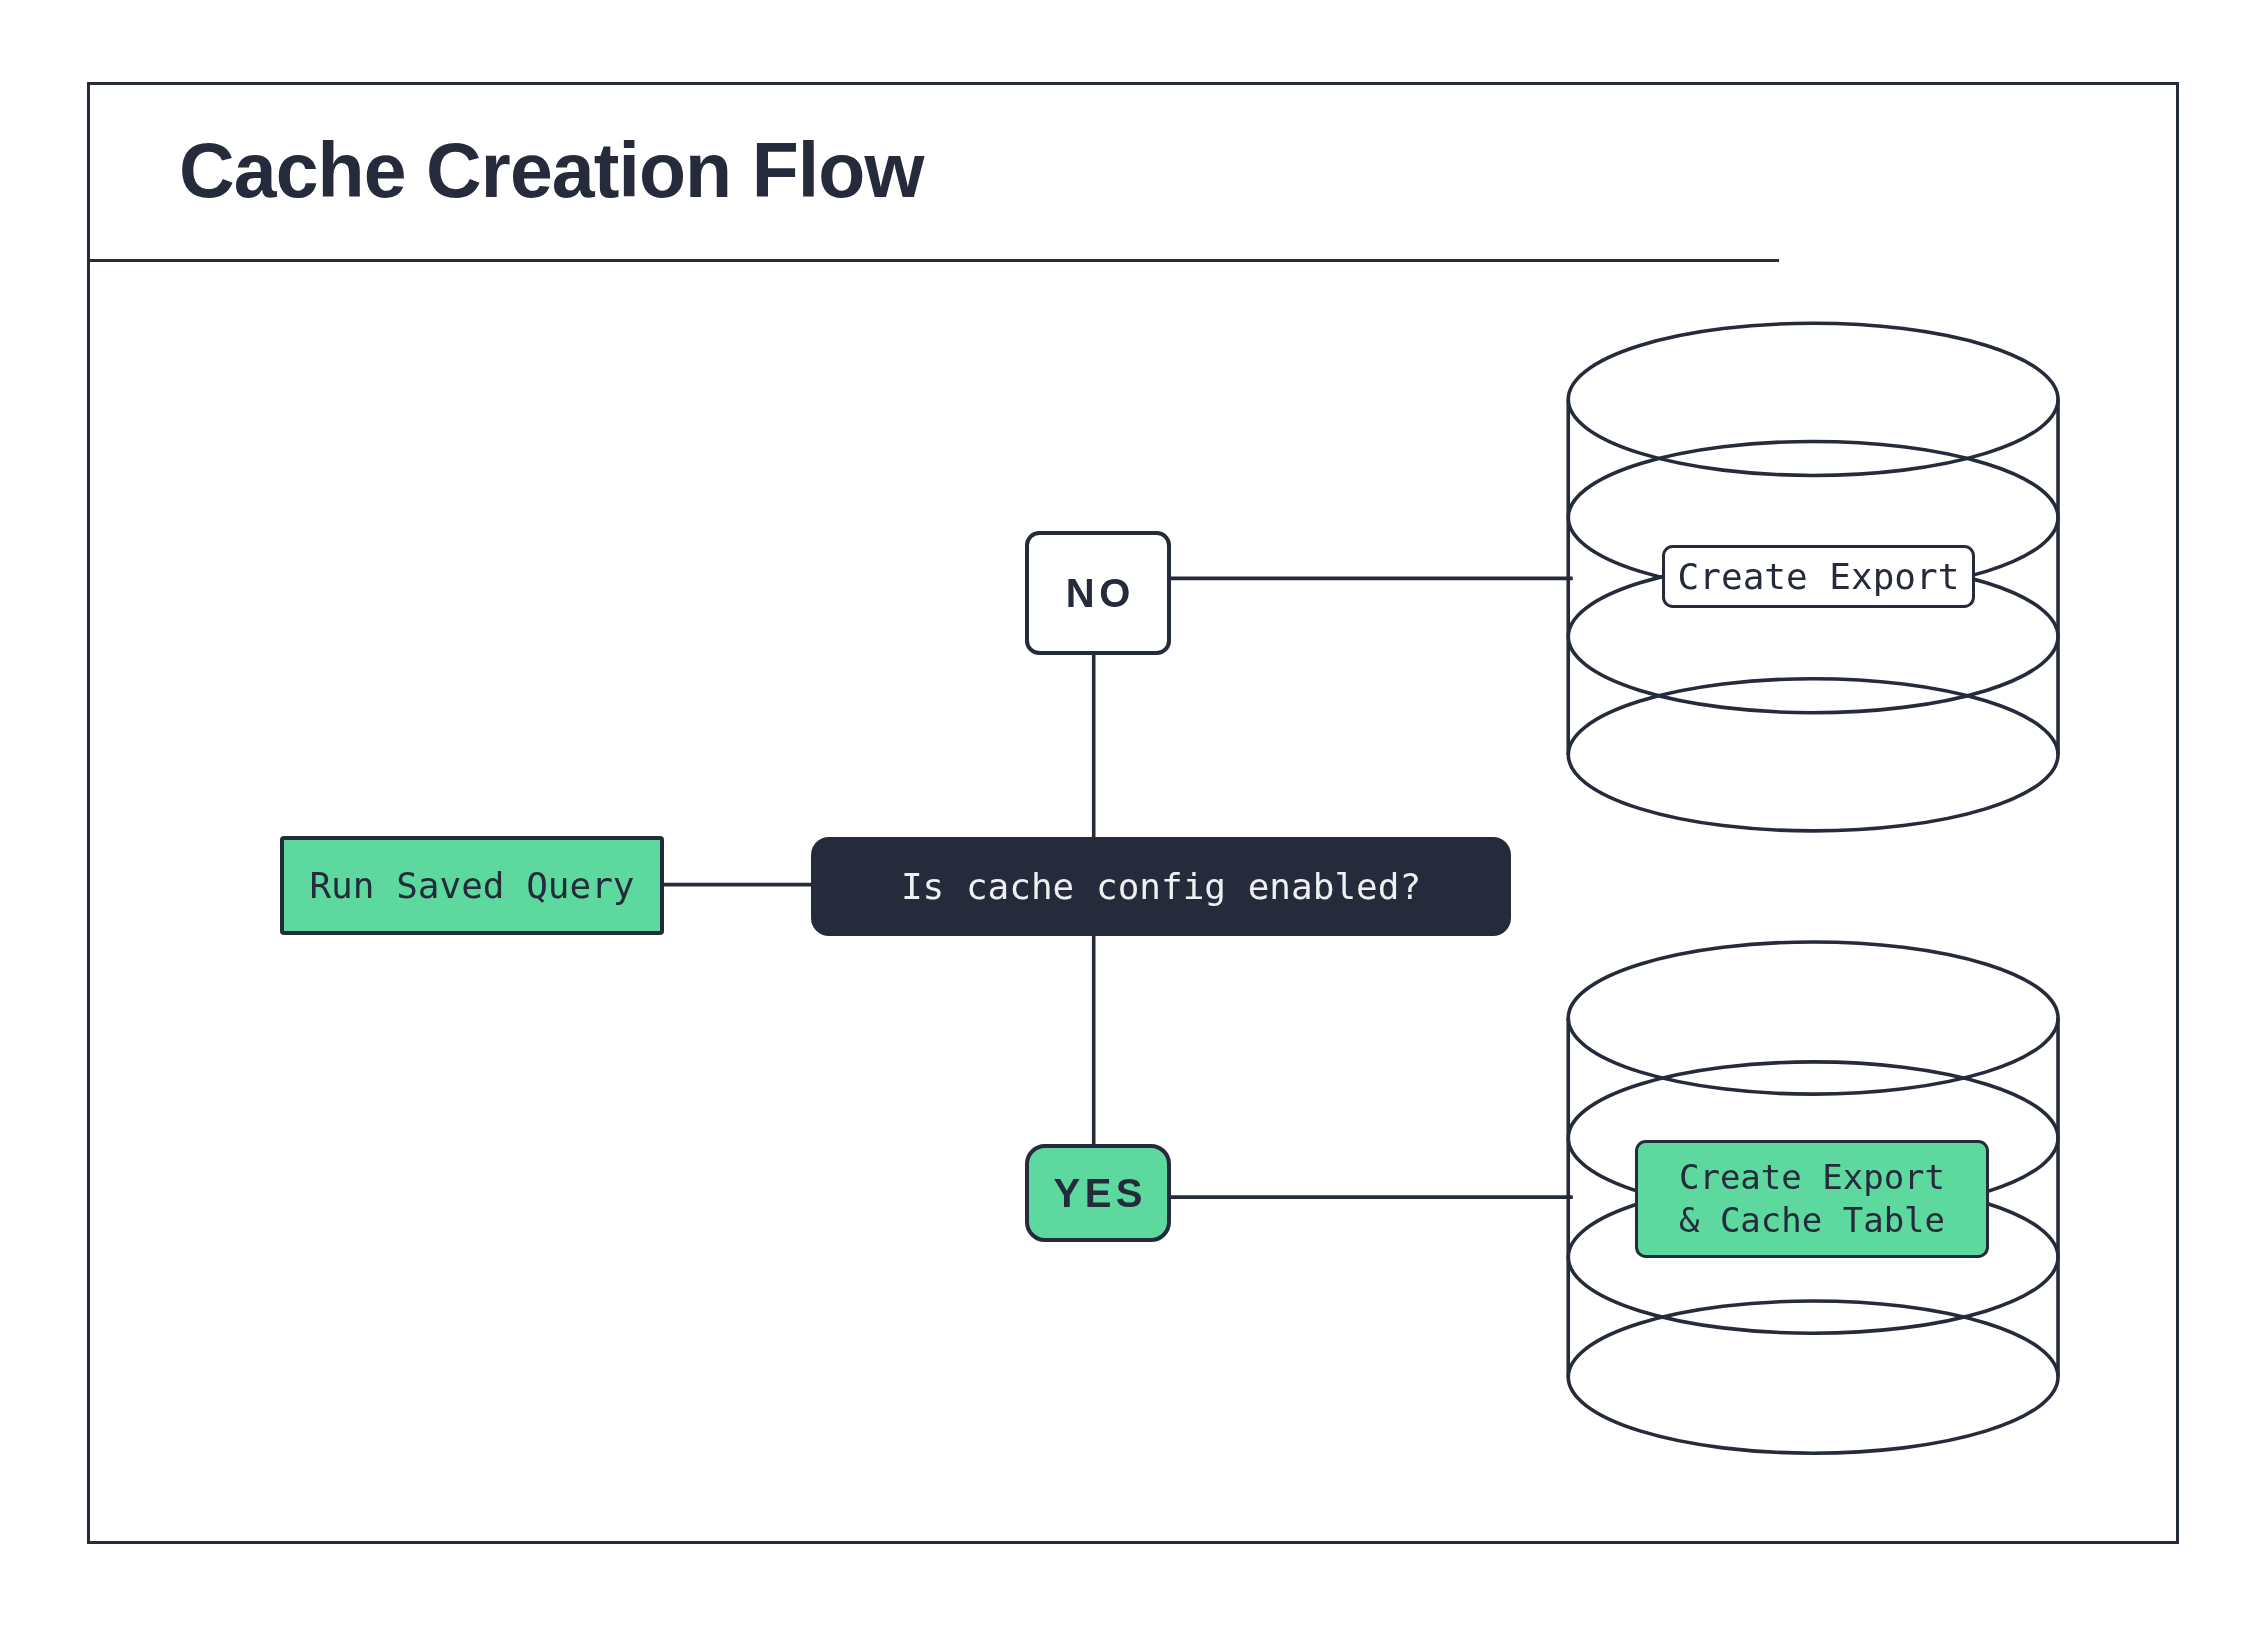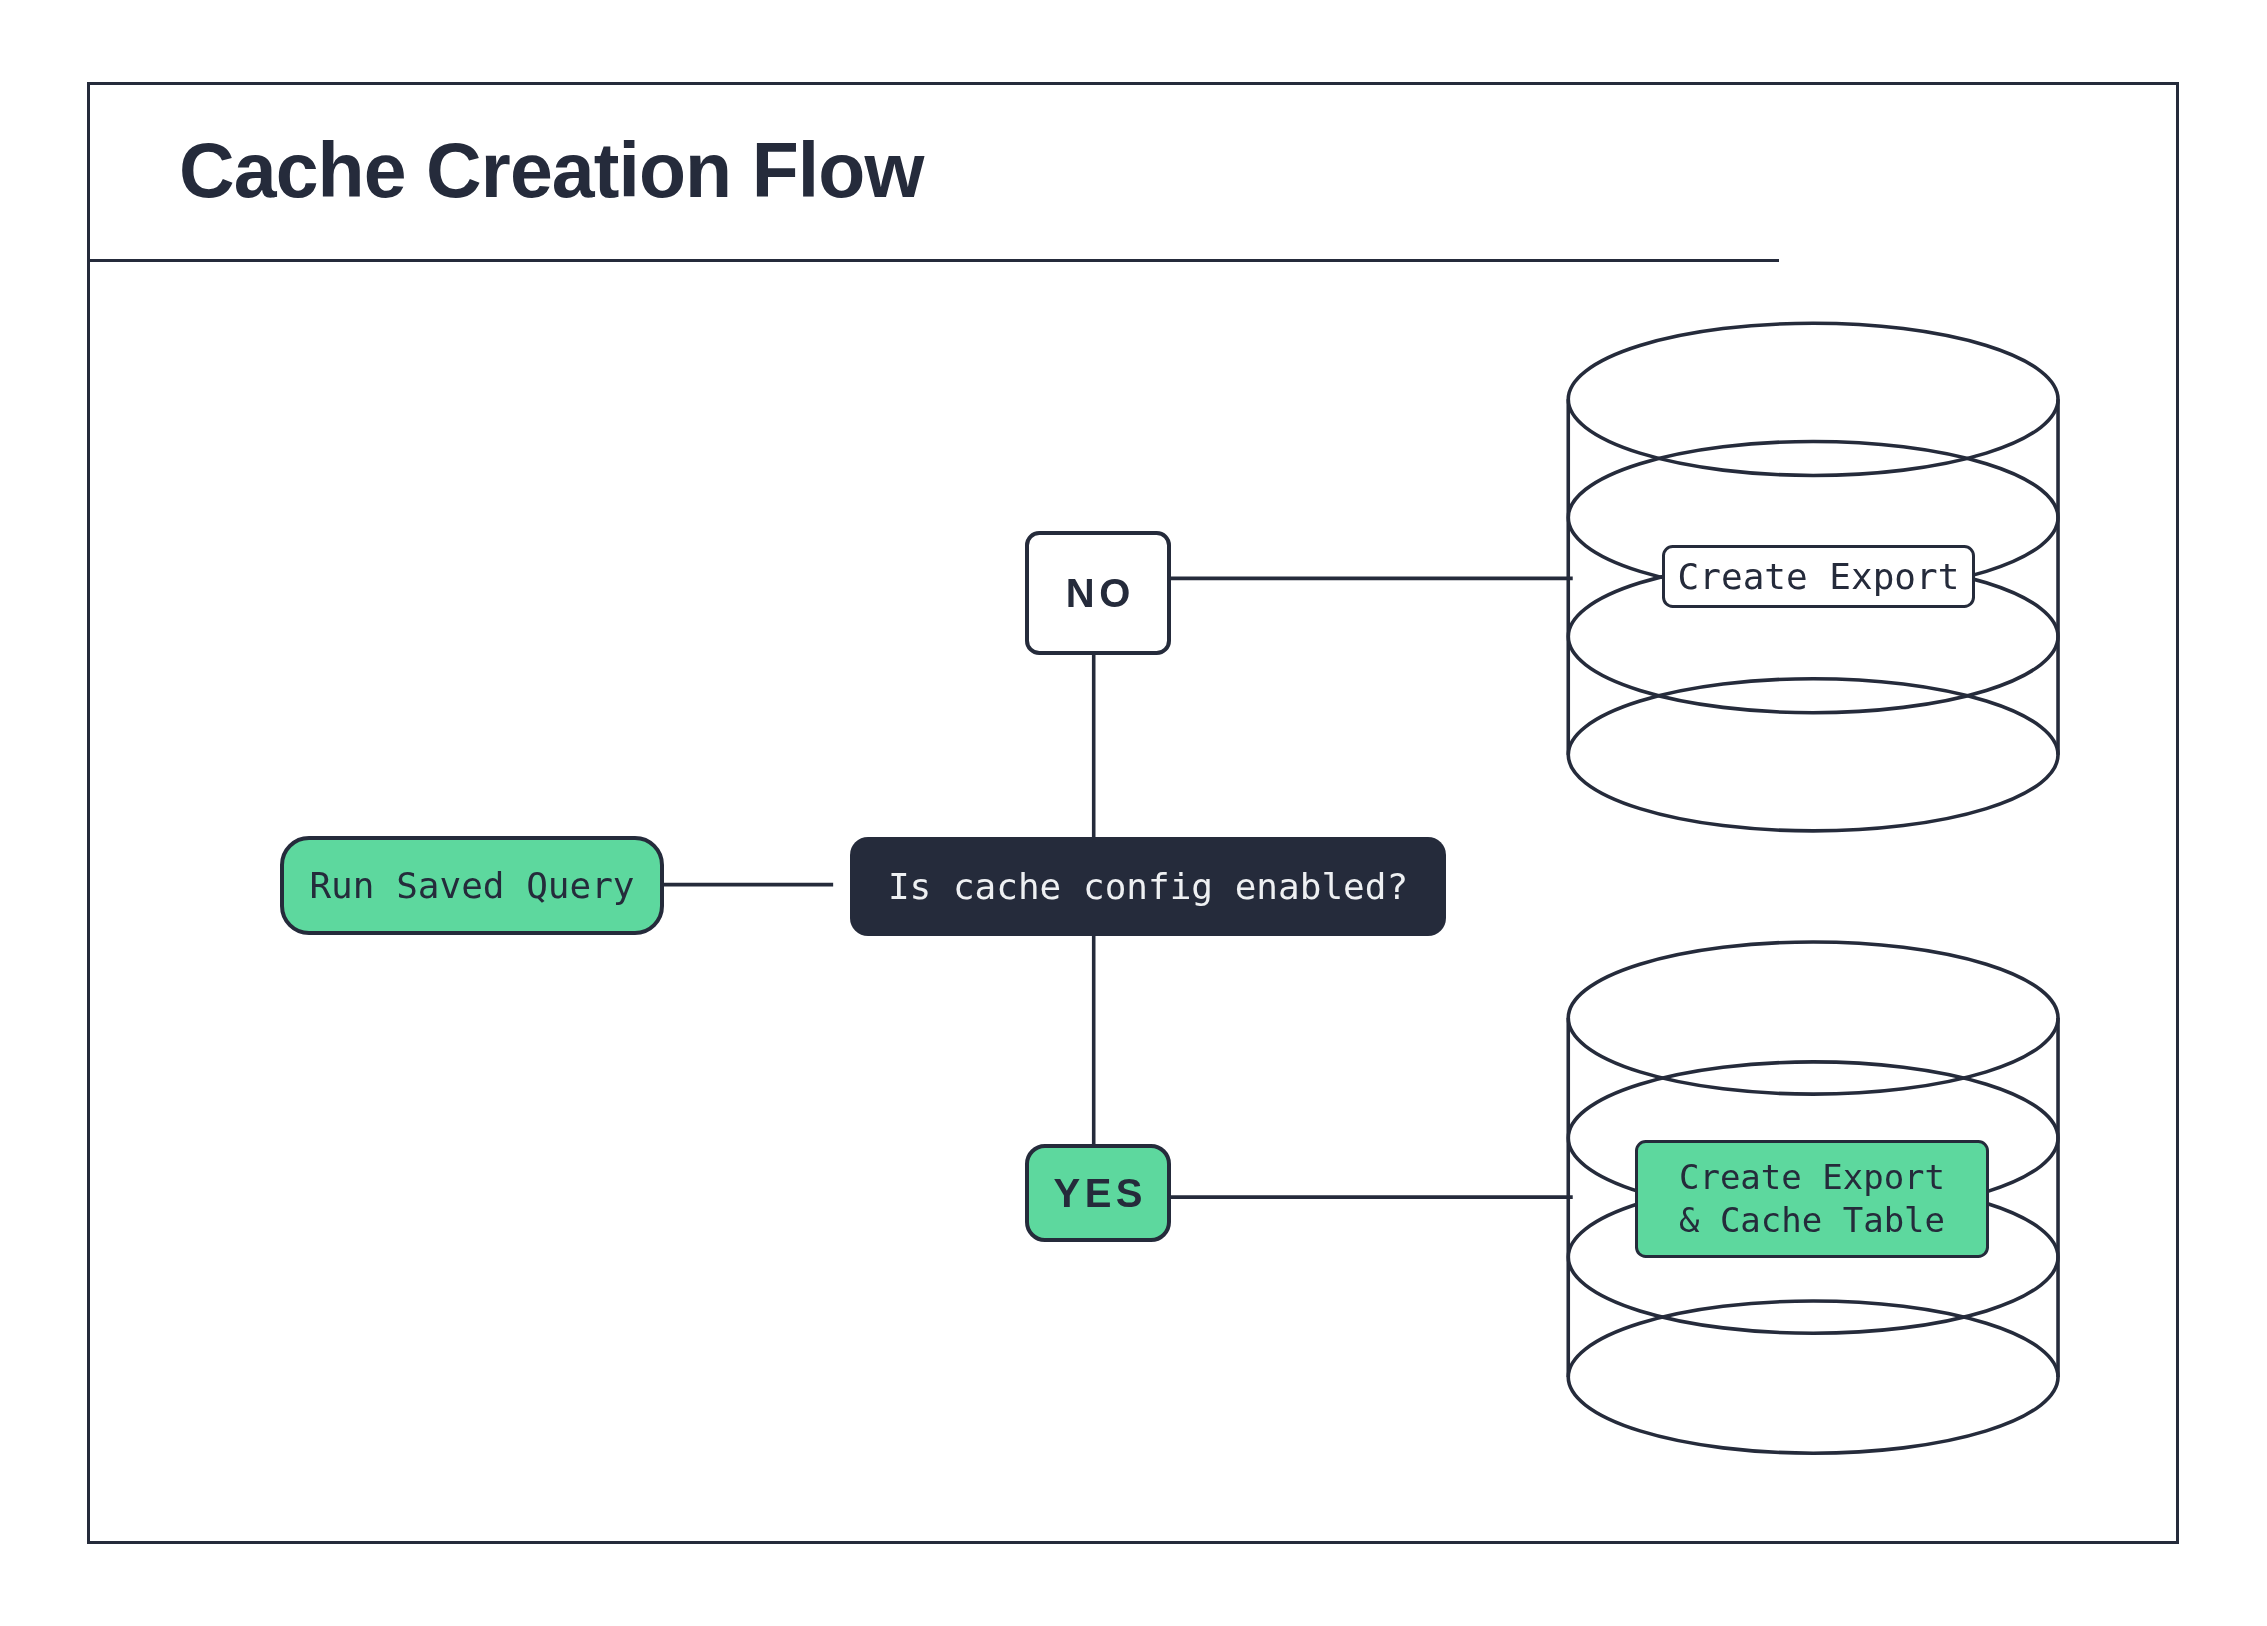--- a/index.html
+++ b/index.html
@@ -44,37 +44,36 @@
     position:absolute;left:0;top:0;width:2268px;height:1626px;
     z-index:1;
   }
   
   .node{
     position:absolute;
     display:flex;align-items:center;justify-content:center;
     box-sizing:border-box;
     background:var(--paper);
     border:4.5px solid var(--ink);
-    border-radius:29px;
+    border-radius:4px;
     font-size:36px;
     line-height:1;
     z-index:2;
     white-space:nowrap;
   }
   .node--start{
     left:280px;top:836px;width:384px;height:99px;
     background:var(--green);
   }
   .node--decision{
-    left:811px;top:837px;width:596px;height:99px;
+    left:811px;top:837px;width:700px;height:99px;
     background:var(--ink);
     border:none;
     border-radius:18px;
     color:var(--decision-text);
-    margin-left:39px;
   }
   .node--badge{
     font-family:"Liberation Sans", sans-serif;
     font-weight:bold;
     font-size:40px;
     letter-spacing:4.5px;
     text-indent:4.5px;
   }
   .node--no{
     left:1025px;top:531px;width:146px;height:124px;

